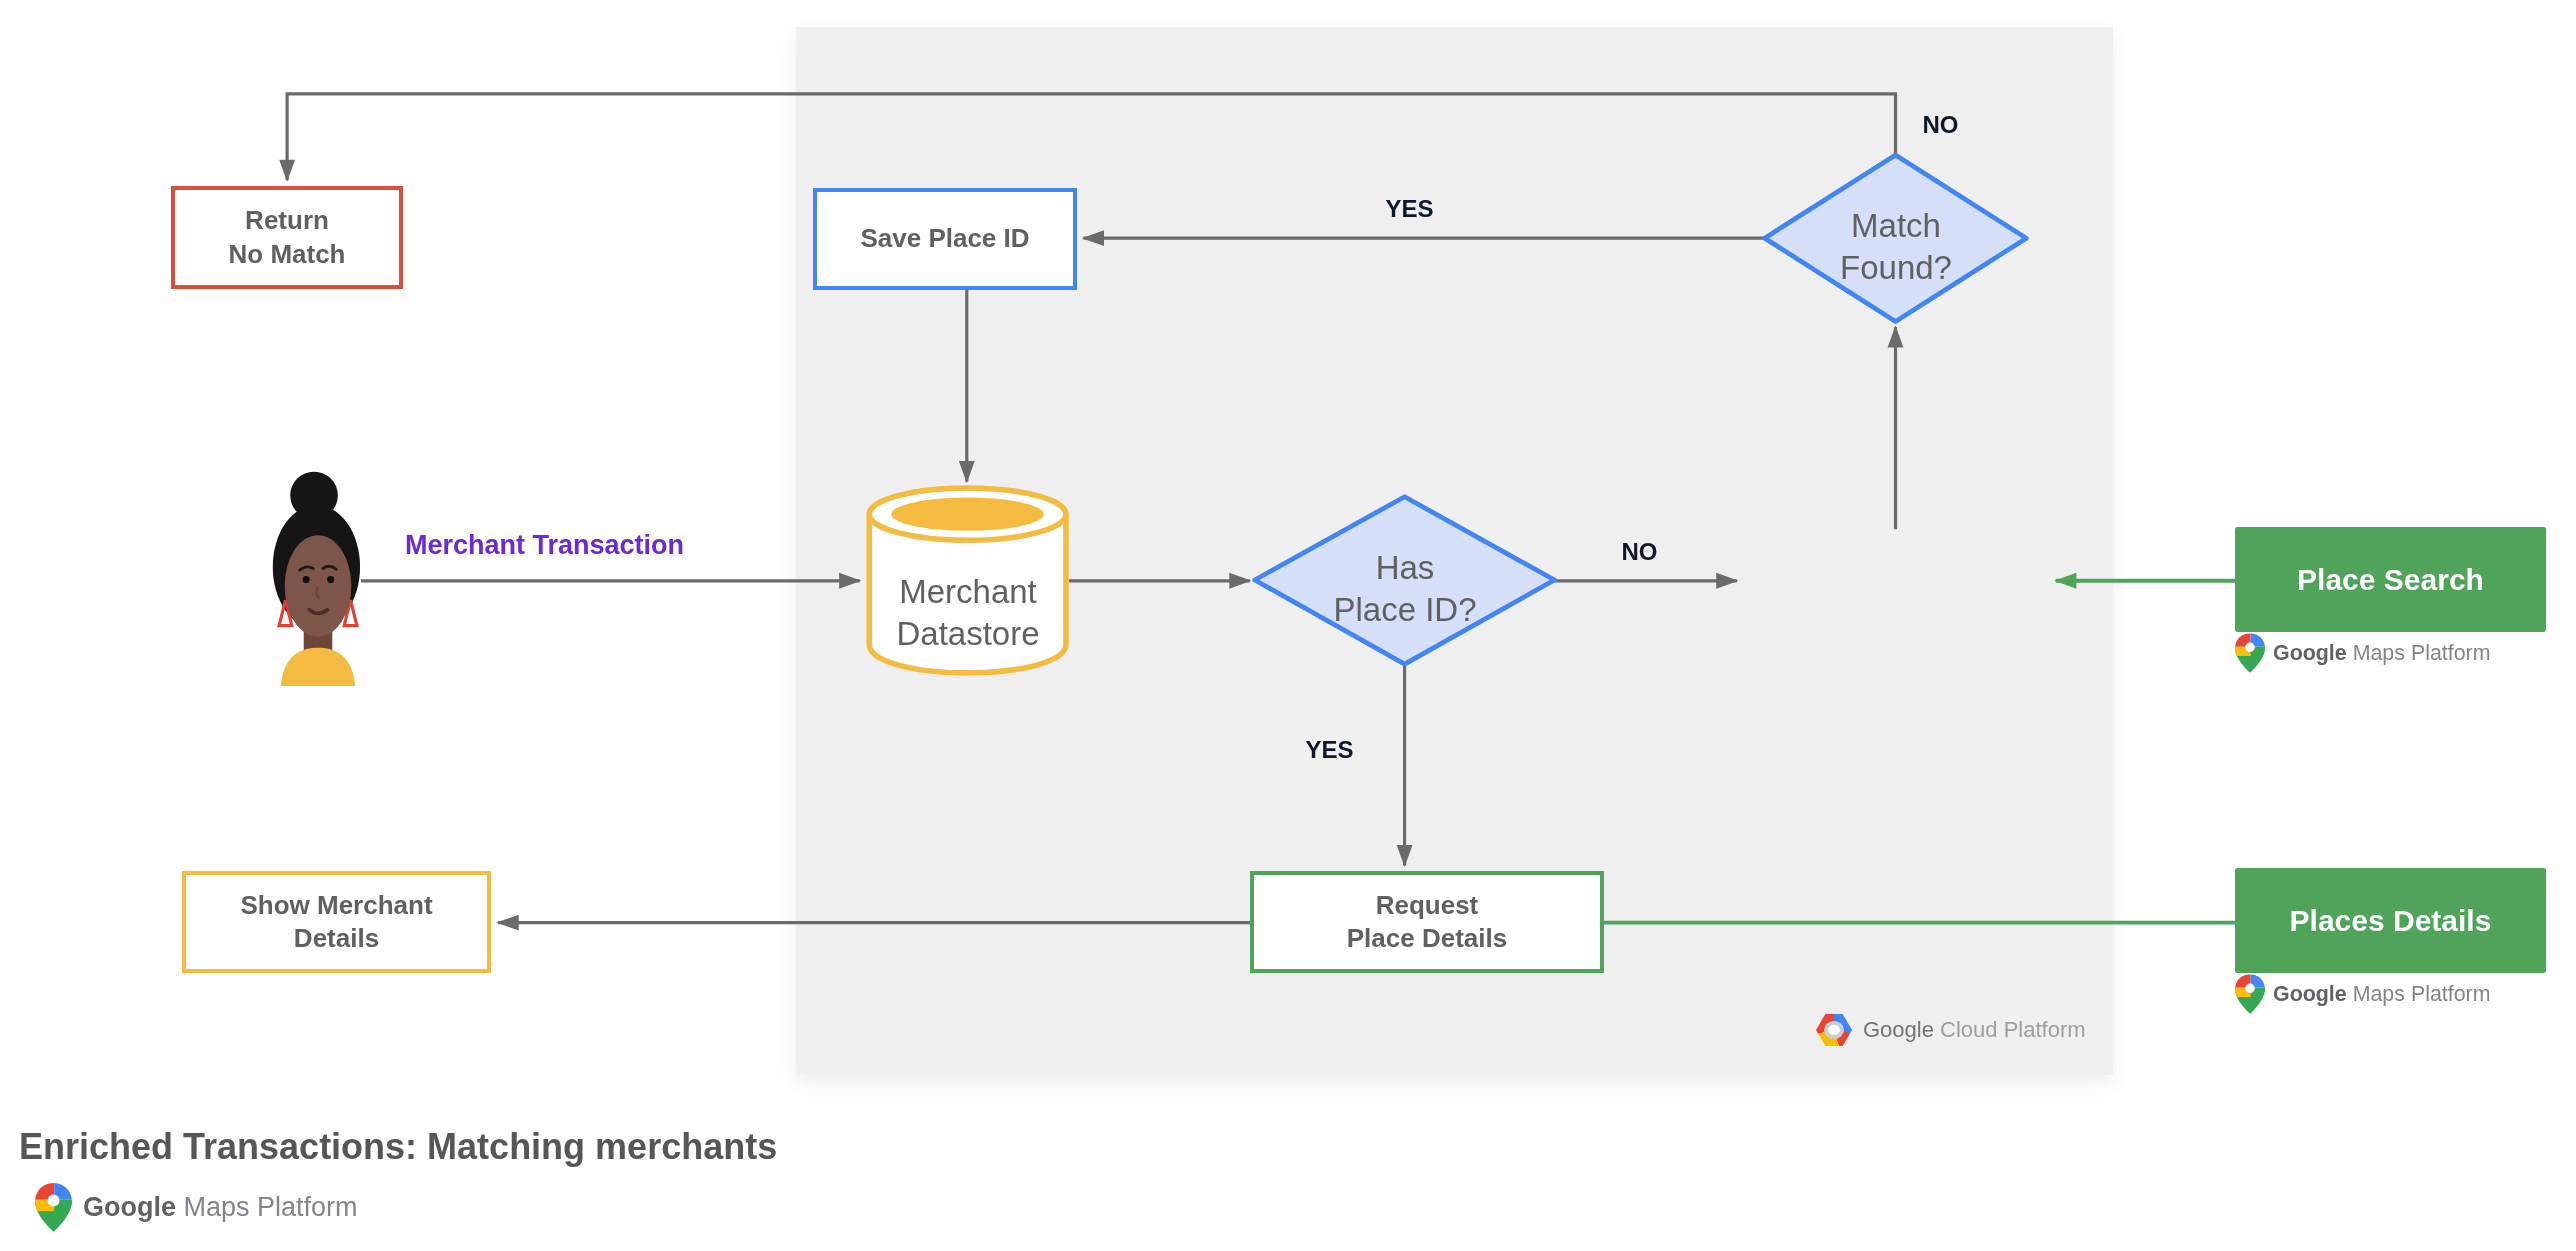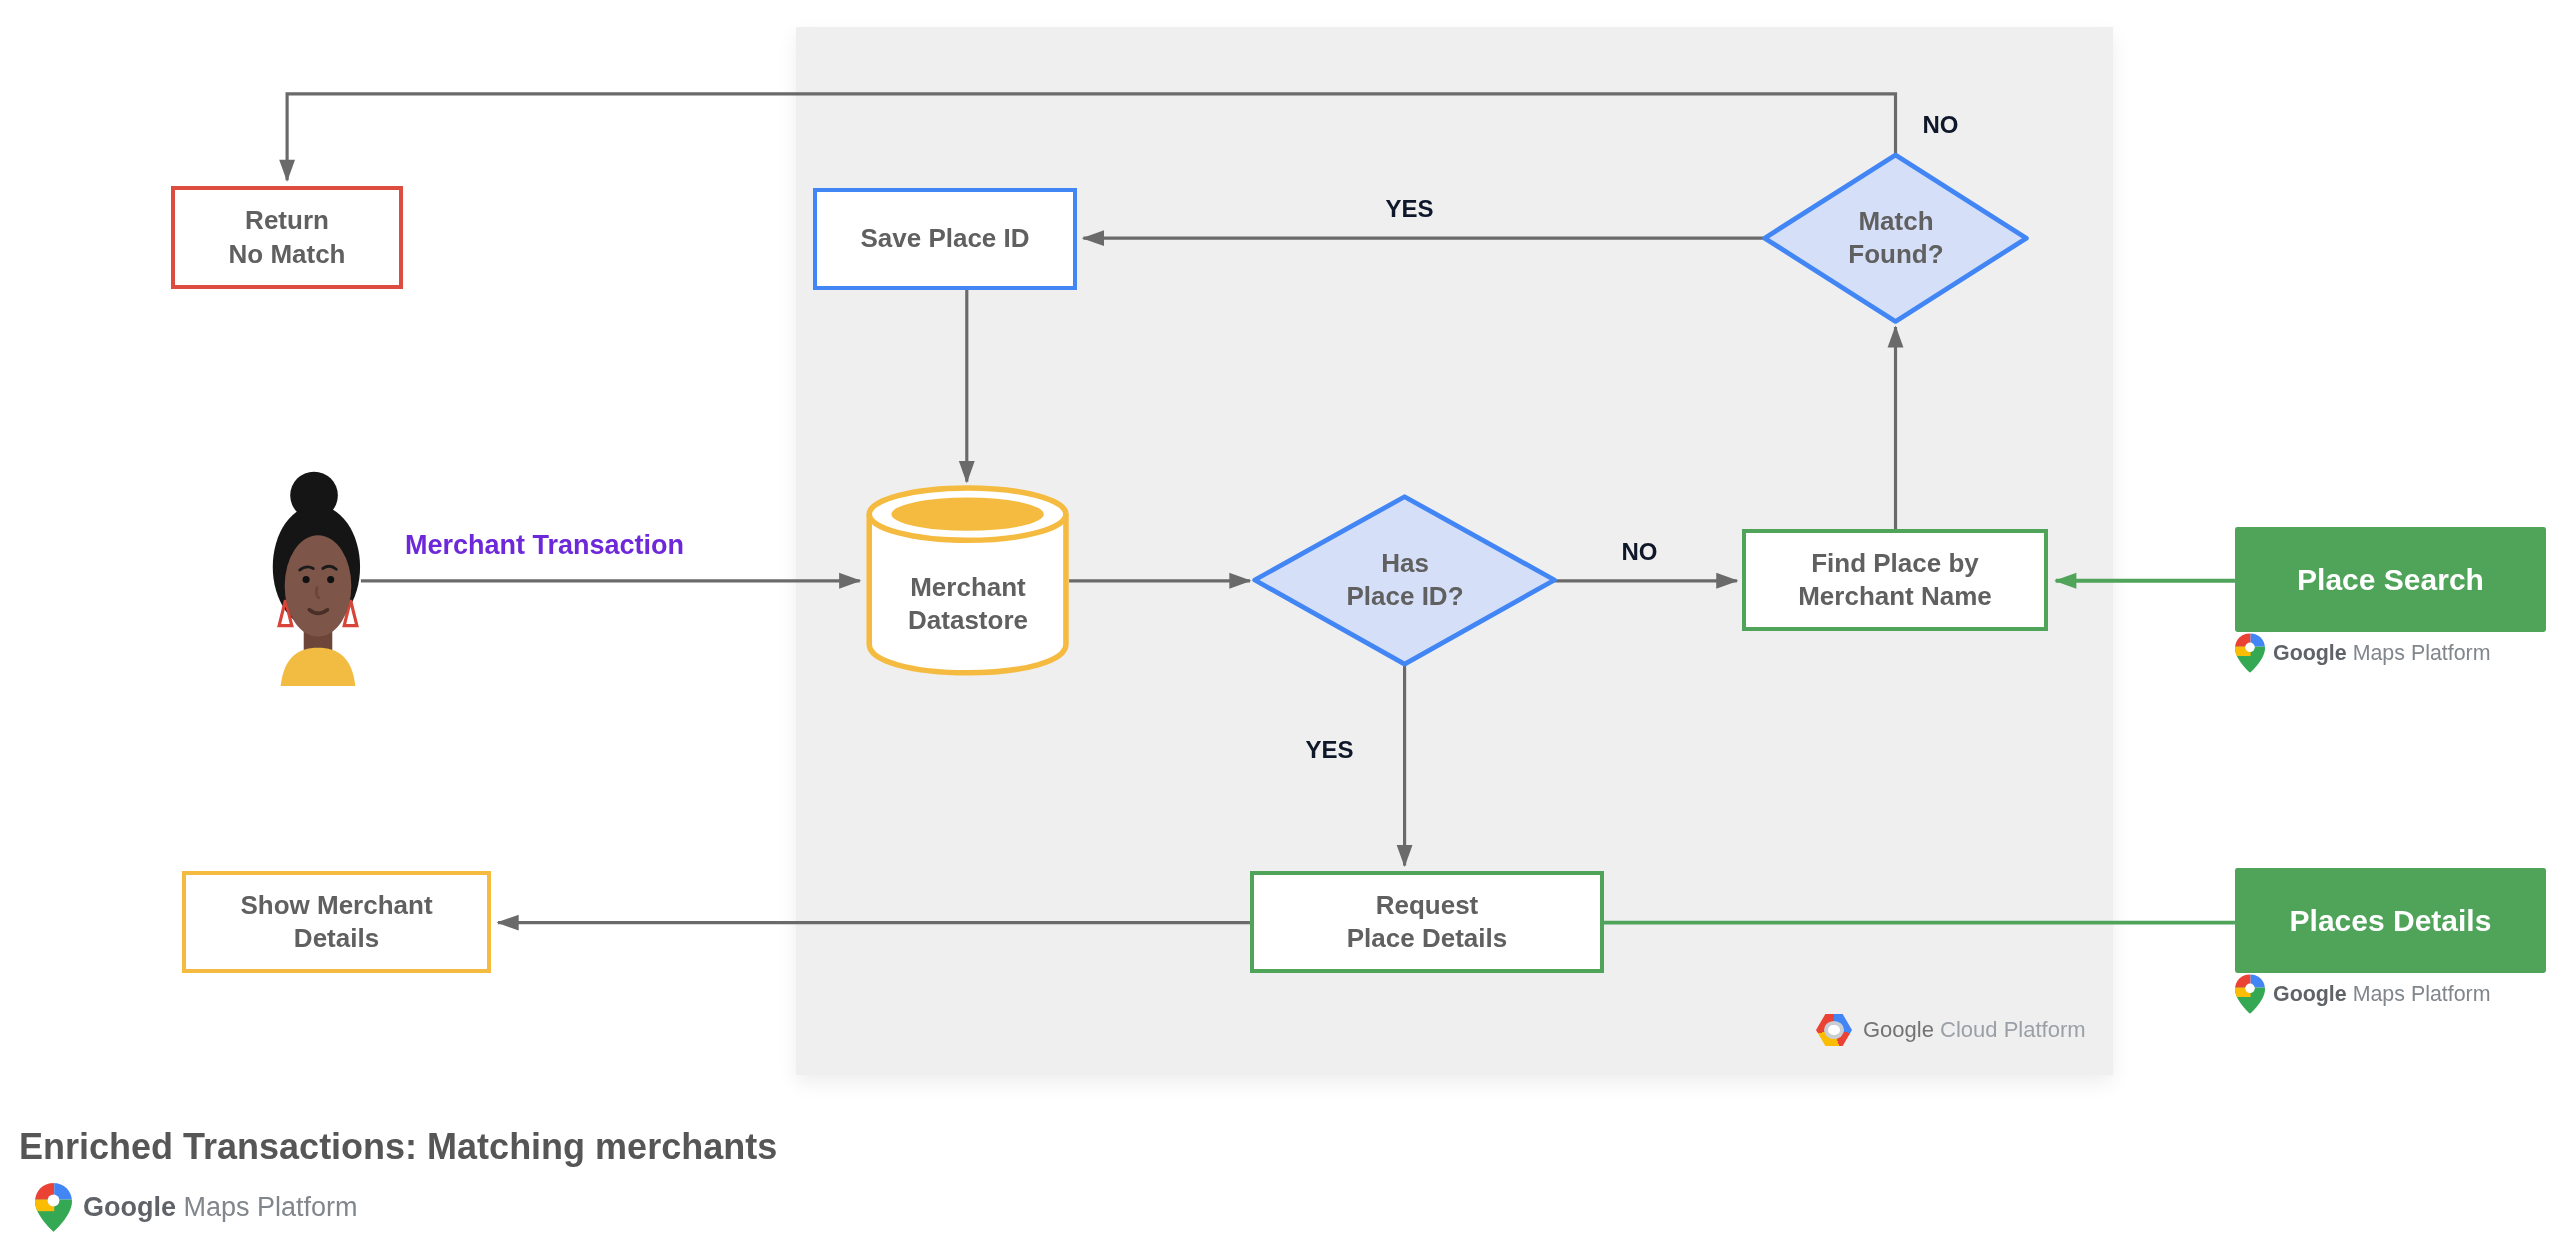--- a/index.html
+++ b/index.html
@@ -10,22 +10,22 @@
   .node{position:absolute;box-sizing:border-box;background:#fff;border:4.8px solid #999;
         display:flex;flex-direction:column;align-items:center;justify-content:center;
         text-align:center;font-size:26px;line-height:1.27;font-weight:700;color:#606060;}
   .node--red{border-color:#DC4C3F;}
   .node--blue{border-color:#4285F4;}
   .node--green{border-color:#4FA45A;}
   .node--yellow{border-color:#F5BB41;}
   .api{position:absolute;box-sizing:border-box;background:#4FA45A;color:#fff;
        display:flex;align-items:center;justify-content:center;
        font-size:30px;font-weight:700;border-radius:2.4px;}
-  .dlabel{position:absolute;width:238px;text-align:center;font-size:26px;line-height:1.27;
-          font-weight:700;color:#606060;}
+  .dlabel{position:absolute;width:238px;text-align:center;font-size:33px;line-height:1.27;
+          font-weight:400;color:#606060;}
   .elabel{position:absolute;width:111px;text-align:center;font-size:24px;font-weight:700;color:#0f172a;}
   .flabel{position:absolute;width:333px;text-align:center;font-size:27px;font-weight:700;color:#6d28d9;}
   .logo{position:absolute;display:flex;align-items:center;}
   .gmp-text{font-size:21.4px;color:#80868B;margin-left:8px;white-space:nowrap;}
   .gmp-text .g{color:#5F6368;font-weight:600;}
   .gmp-big .gmp-text{font-size:27px;margin-left:11px;}
   .gcp-text{font-size:22px;color:#9AA0A6;margin-left:11px;white-space:nowrap;}
   .gcp-text .g{color:#737373;}
   .title{position:absolute;left:19px;top:1126px;font-size:36px;font-weight:700;color:#565656;}
   .hex{width:36px;height:32px;position:relative;flex:0 0 auto;
@@ -94,24 +94,20 @@
 
   <div class="node node--red" style="left:171px;top:186px;width:232px;height:103px">
     <span>Return</span>
     <span>No Match</span>
   </div>
 
   <div class="node node--blue" style="left:813px;top:188px;width:264px;height:102px">
     <span>Save Place ID</span>
   </div>
 
-  <div class="node node--green" style="left:1742px;top:529px;width:306px;height:102px">
-    <span>Find Place by</span>
-    <span>Merchant Name</span>
-  </div>
 
   <div class="node node--green" style="left:1250px;top:871px;width:354px;height:102px">
     <span>Request</span>
     <span>Place Details</span>
   </div>
 
   <div class="node node--yellow" style="left:182px;top:871px;width:309px;height:102px">
     <span>Show Merchant</span>
     <span>Details</span>
   </div>

